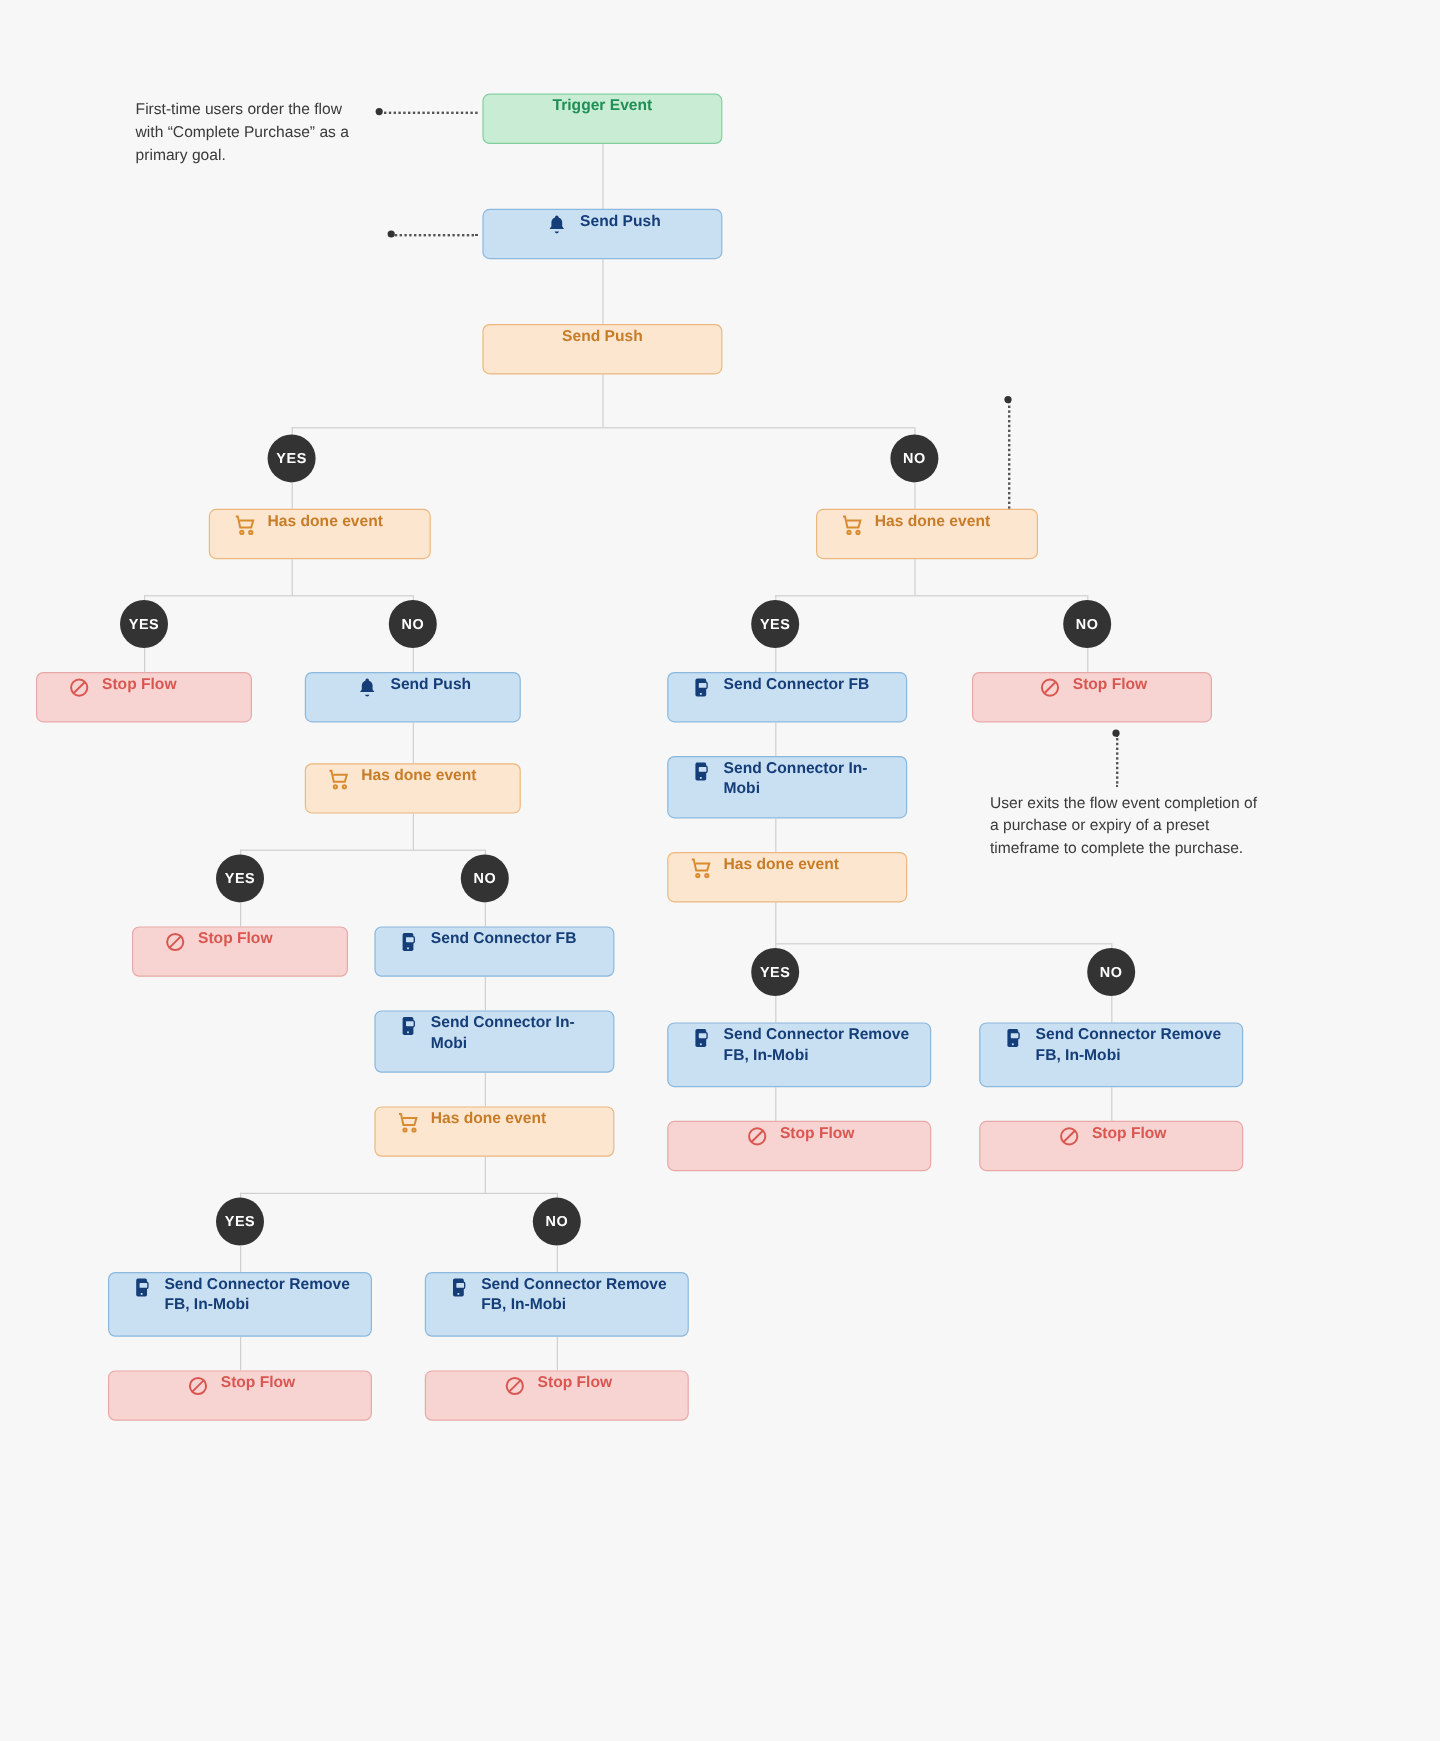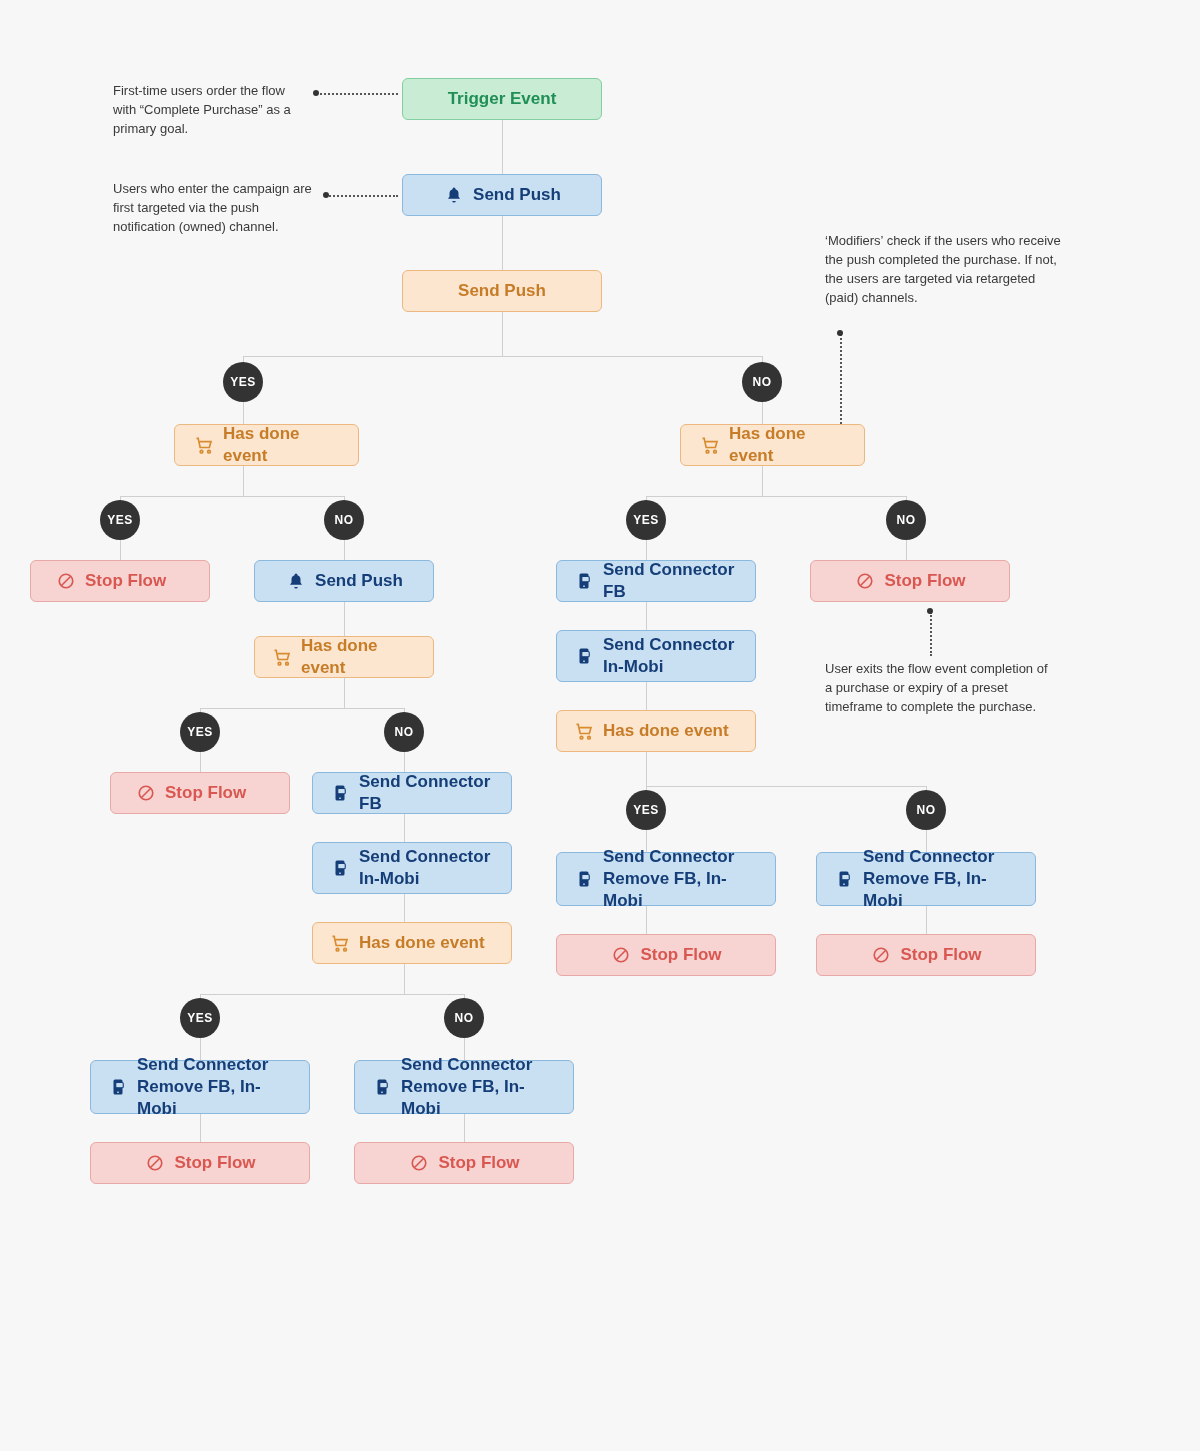--- a/index.html
+++ b/index.html
@@ -13,27 +13,27 @@
   }
   .canvas {
     position: relative;
     width: 1200px;
     height: 1451px;
     border-radius: 10px;
   }
   .node {
     position: absolute;
     border-radius: 6px;
-    font-size: 17px;
+    font-size: 13px;
     font-weight: 600;
     display: flex;
-    align-items: center;
+    align-items: flex-start;
     justify-content: center;
     text-align: center;
-    padding: 13px 14px;
+    padding: 1px 14px;
     gap: 8px;
   }
   .node.left {
     justify-content: flex-start;
     text-align: left;
   }
   .node .icon {
     flex-shrink: 0;
     width: 22px;
     height: 22px;
@@ -96,29 +96,23 @@
 <body>
 
 <div class="canvas">
 
   <div class="annotation" style="left:113px; top:82px; width:195px;">
     <span>First-time users order the flow with “Complete Purchase” as a primary goal.</span>
   </div>
   <div class="dotted" style="left:316px; top:93px; width:82px;"></div>
   <div class="dot" style="left:313px; top:90px;"></div>
 
-  <div class="annotation" style="left:113px; top:180px; width:210px;">
-    <span>Users who enter the campaign are first targeted via the push notification (owned) channel.</span>
-  </div>
   <div class="dotted" style="left:326px; top:195px; width:72px;"></div>
   <div class="dot" style="left:323px; top:192px;"></div>
 
-  <div class="annotation" style="left:825px; top:232px; width:250px;">
-    <span>‘Modifiers’ check if the users who receive the push completed the purchase. If not, the users are targeted via retargeted (paid) channels.</span>
-  </div>
   <div class="dotted v-dot" style="left:840px; top:334px; height:90px;"></div>
   <div class="dot" style="left:837px; top:330px;"></div>
 
   <div class="annotation" style="left:825px; top:660px; width:230px;">
     <span>User exits the flow event completion of a purchase or expiry of a preset timeframe to complete the purchase.</span>
   </div>
   <div class="dotted v-dot" style="left:930px; top:612px; height:44px;"></div>
   <div class="dot" style="left:927px; top:608px;"></div>
 
   <div class="node green" style="left:402px; top:78px; width:200px; height:42px;">

